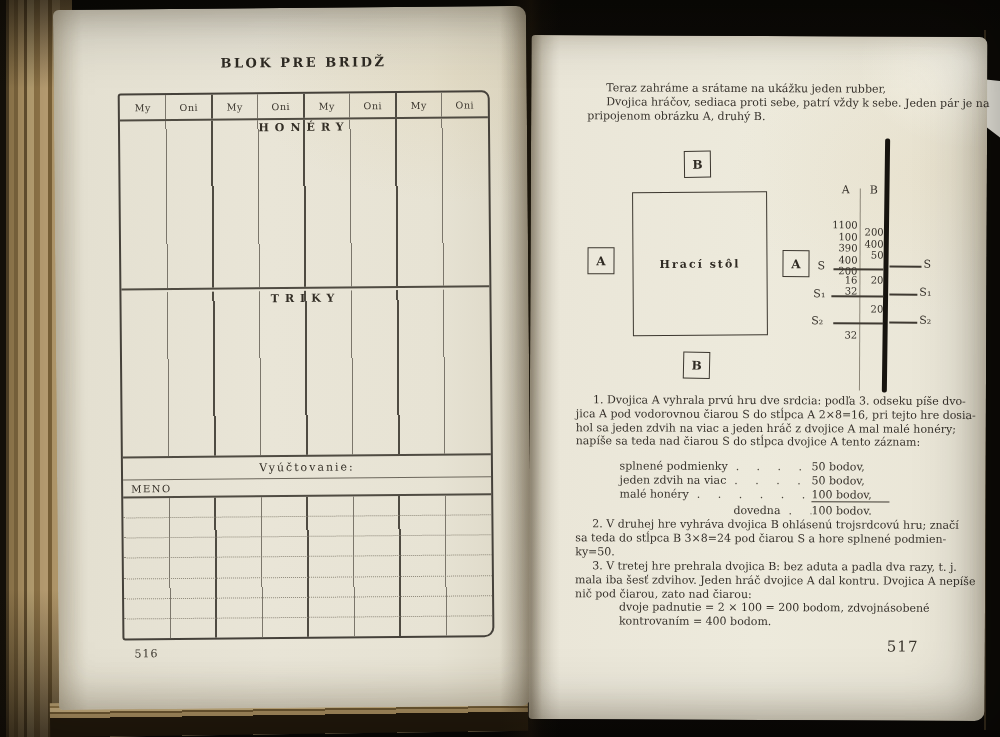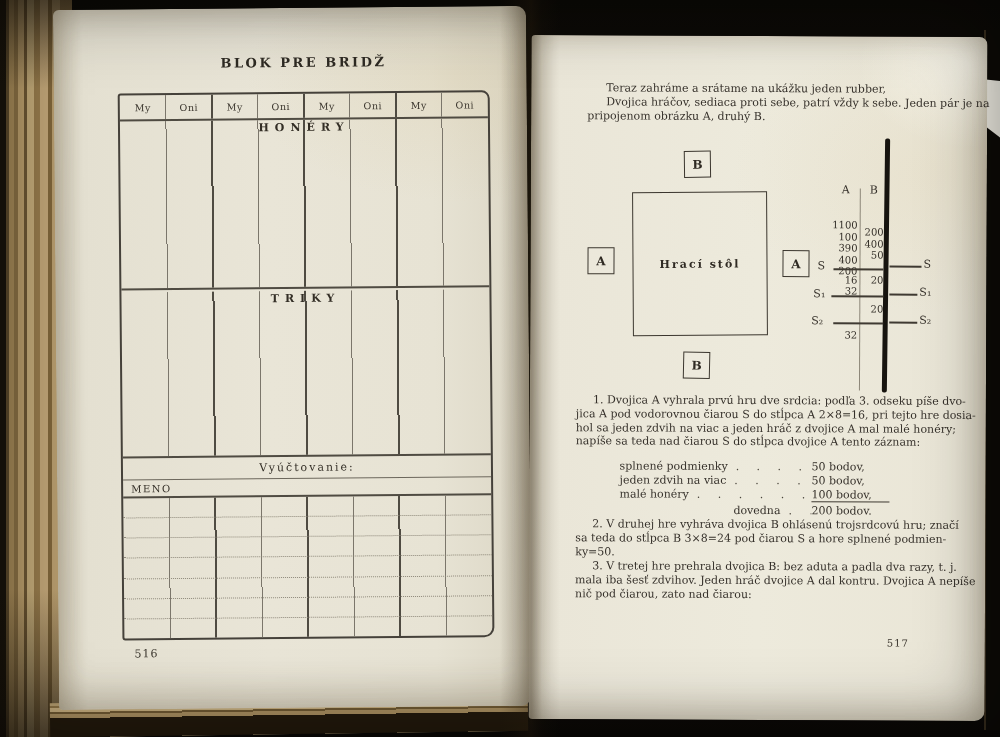--- a/index.html
+++ b/index.html
@@ -106,21 +106,21 @@
   .rp-text{position:absolute;left:46px;width:394px;font-size:11px;line-height:13.8px;color:#35302a;}
   .rp-text div{white-space:nowrap;}
   .ind{text-indent:17px;}
   .ind2{text-indent:29px;}
   .ind3{text-indent:10px;}
   .intro{top:46px;}
   .para1{top:358px;}
   .para2{top:482px;}
   .para3{top:524px;}
   .notes{left:90px;top:565px;width:320px;}
-  .rp-num{position:absolute;left:358px;top:601px;font-size:10px;letter-spacing:1px;color:#3a352d;}
+  .rp-num{position:absolute;left:358px;top:601px;font-size:15px;letter-spacing:1px;color:#3a352d;}
   
   .seat{
     position:absolute;width:25px;height:25px;border:1.5px solid #3b362e;
     display:flex;align-items:center;justify-content:center;
     font-size:12px;font-weight:bold;color:#2f2a23;background:rgba(255,255,255,.06);
   }
   .seat-top{left:153px;top:115px;transform:rotate(-1deg);}
   .seat-left{left:57px;top:212px;}
   .seat-right{left:252px;top:214px;}
   .seat-bottom{left:153px;top:316px;transform:rotate(1deg);}
@@ -306,34 +306,38 @@
     </div>
     <div class="t-row">
       <span>malé honéry</span>
       <span class="t-dots">. . . . . . . . .</span>
       <span class="t-val rule">100 bodov,</span>
     </div>
     <div class="t-total">
       <span class="t-spacer"></span>
       <span>dovedna</span>
       <span class="t-dots">. . .</span>
-      <span class="t-val">200 bodov.</span>
+      <span class="t-val">100 bodov.</span>
     </div>
   </div>
 
   <div class="rp-text para2">
     <div class="ind">2. V druhej hre vyhráva dvojica B ohlásenú trojsrdcovú hru; značí</div>
     <div>sa teda do stĺpca B 3×8=24 pod čiarou S a hore splnené podmien-</div>
     <div>ky=50.</div>
   </div>
 
   <div class="rp-text para3">
     <div class="ind">3. V tretej hre prehrala dvojica B: bez aduta a padla dva razy, t. j.</div>
     <div>mala iba šesť zdvihov. Jeden hráč dvojice A dal kontru. Dvojica A nepíše</div>
     <div>nič pod čiarou, zato nad čiarou:</div>
   </div>
 
+  <div class="rp-text notes">
+    <div>dvoje padnutie = 2 × 100 = 200 bodom, zdvojnásobené</div>
+    <div>kontrovaním = 400 bodom.</div>
+  </div>
 
   <div class="rp-num">517</div>
 </div>
 
 <div class="gutter-shadow"></div>
 <div class="vignette"></div>
 
 </body></html>

